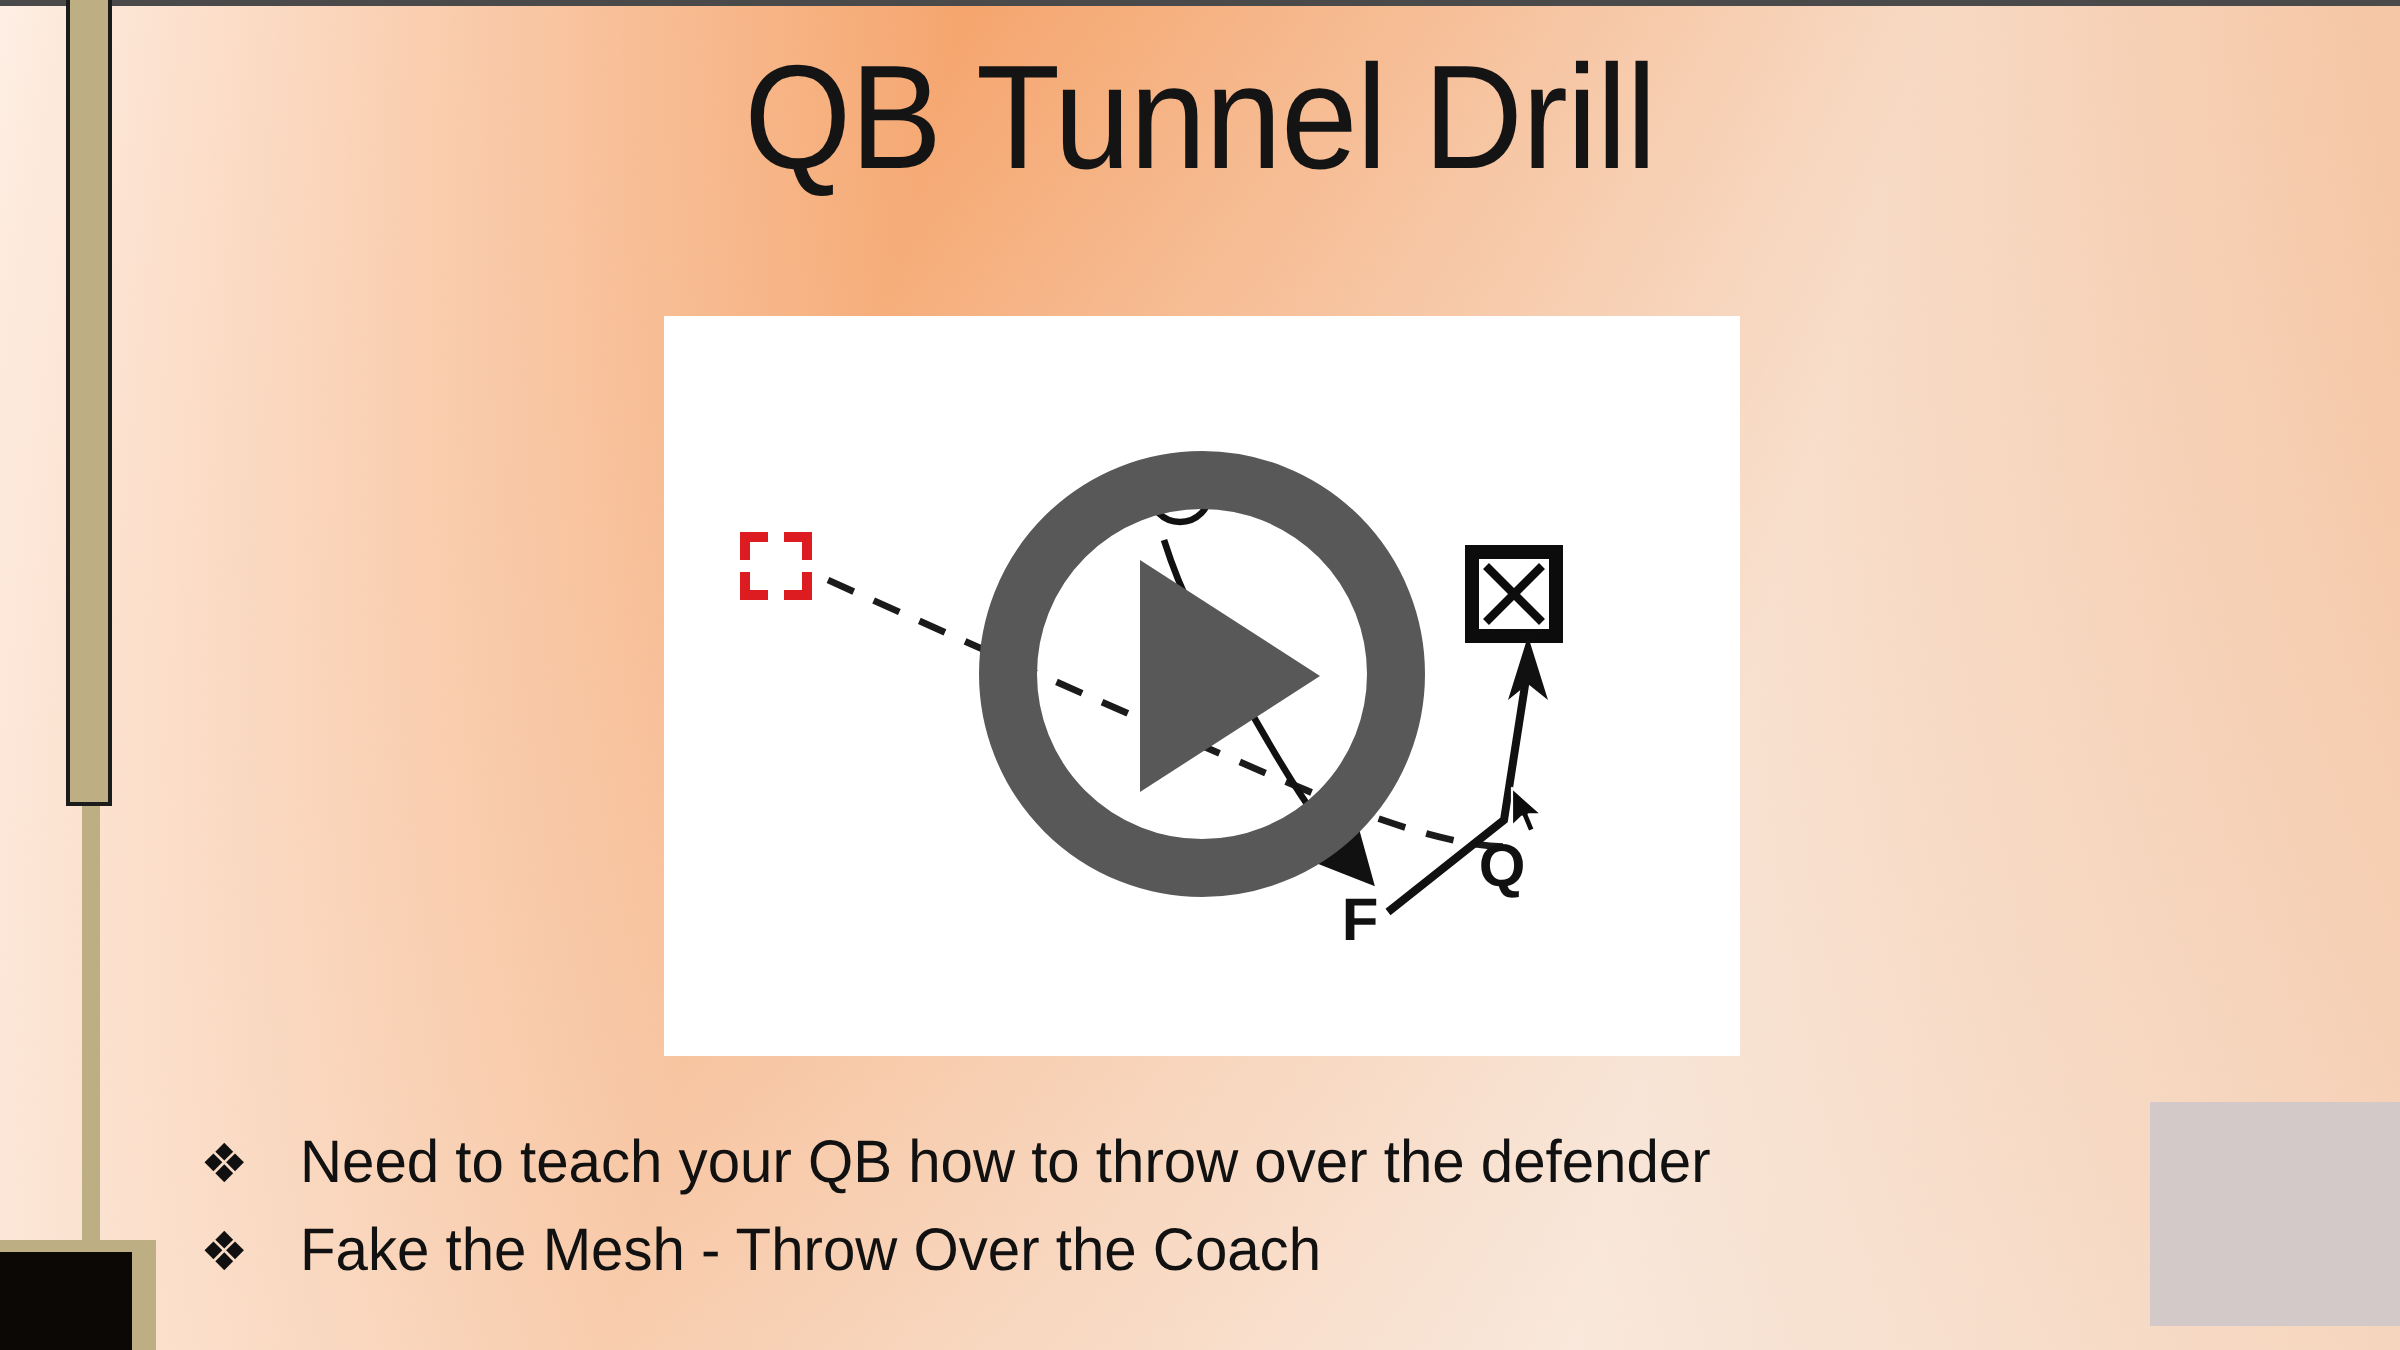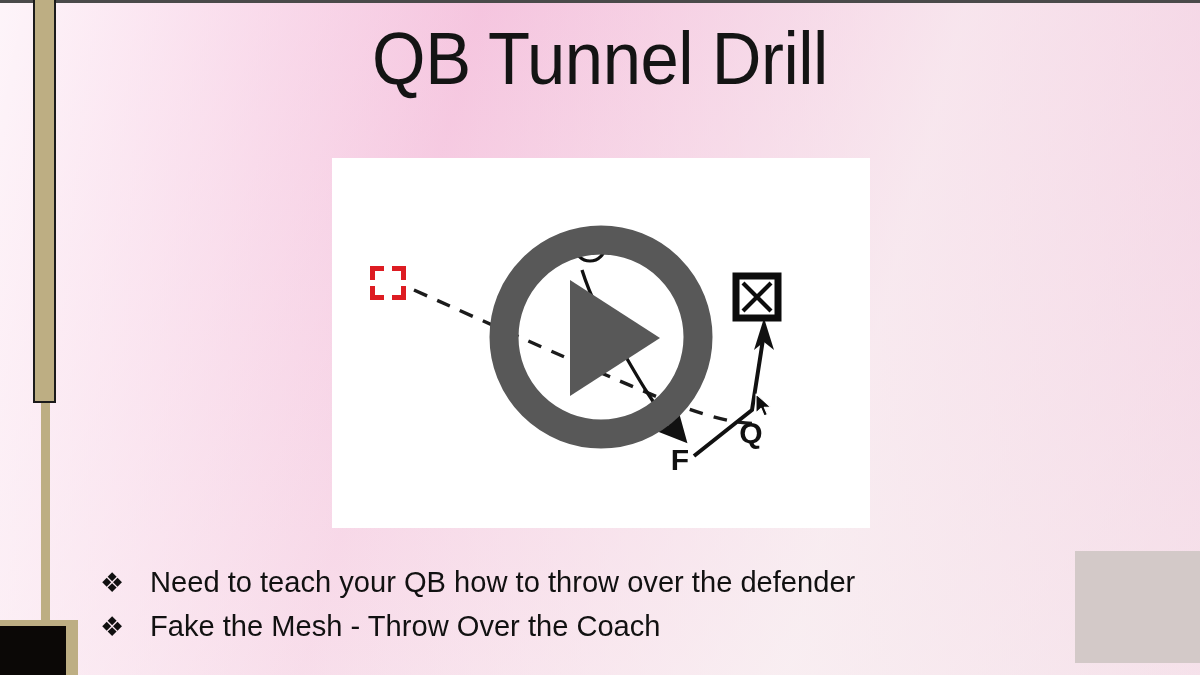--- a/index.html
+++ b/index.html
@@ -8,21 +8,21 @@
     padding: 0;
     background: #ffffff;
   }
   body {
     font-family: "Liberation Sans", sans-serif;
   }
   .slide {
     position: relative;
     width: 1200px;
     height: 675px;
-    background: #f9a8d4;
+    background: #f97316;
     overflow: hidden;
   }
   
   .slide-texture {
     position: absolute;
     inset: 0;
     background:
       linear-gradient(105deg, rgba(255,255,255,0.85) 0%, rgba(241,241,240,0.2) 35%, rgba(248,247,245,0.7) 70%, rgba(240,239,237,0.4) 100%),
       linear-gradient(0deg, rgba(250,249,247,0.6), rgba(238,238,238,0.25));
     pointer-events: none;

